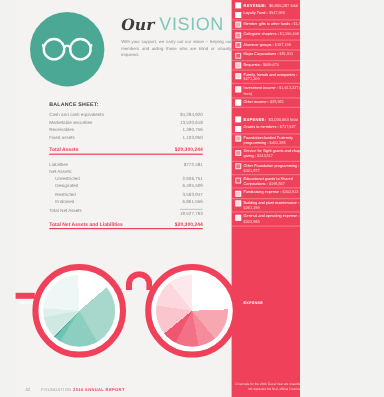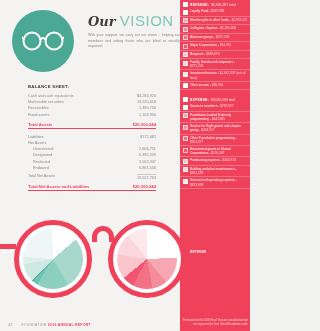--- a/index.html
+++ b/index.html
@@ -6,20 +6,21 @@
   html, body {
     width: 250px; height: 331px;
     font-family: "Liberation Sans", sans-serif;
     background: #f2f2f0;
     overflow: hidden;
   }
   #page {
     position: relative;
     width: 250px; height: 331px;
     background: #f4f3f1;
+    margin-left: 13px;
   }
 
   
   .right-panel {
     position: absolute; right: 0; top: 0;
     width: 70px; height: 331px;
     background: #f0415a;
   }
   .legend-head {
     display: flex; align-items: center;

